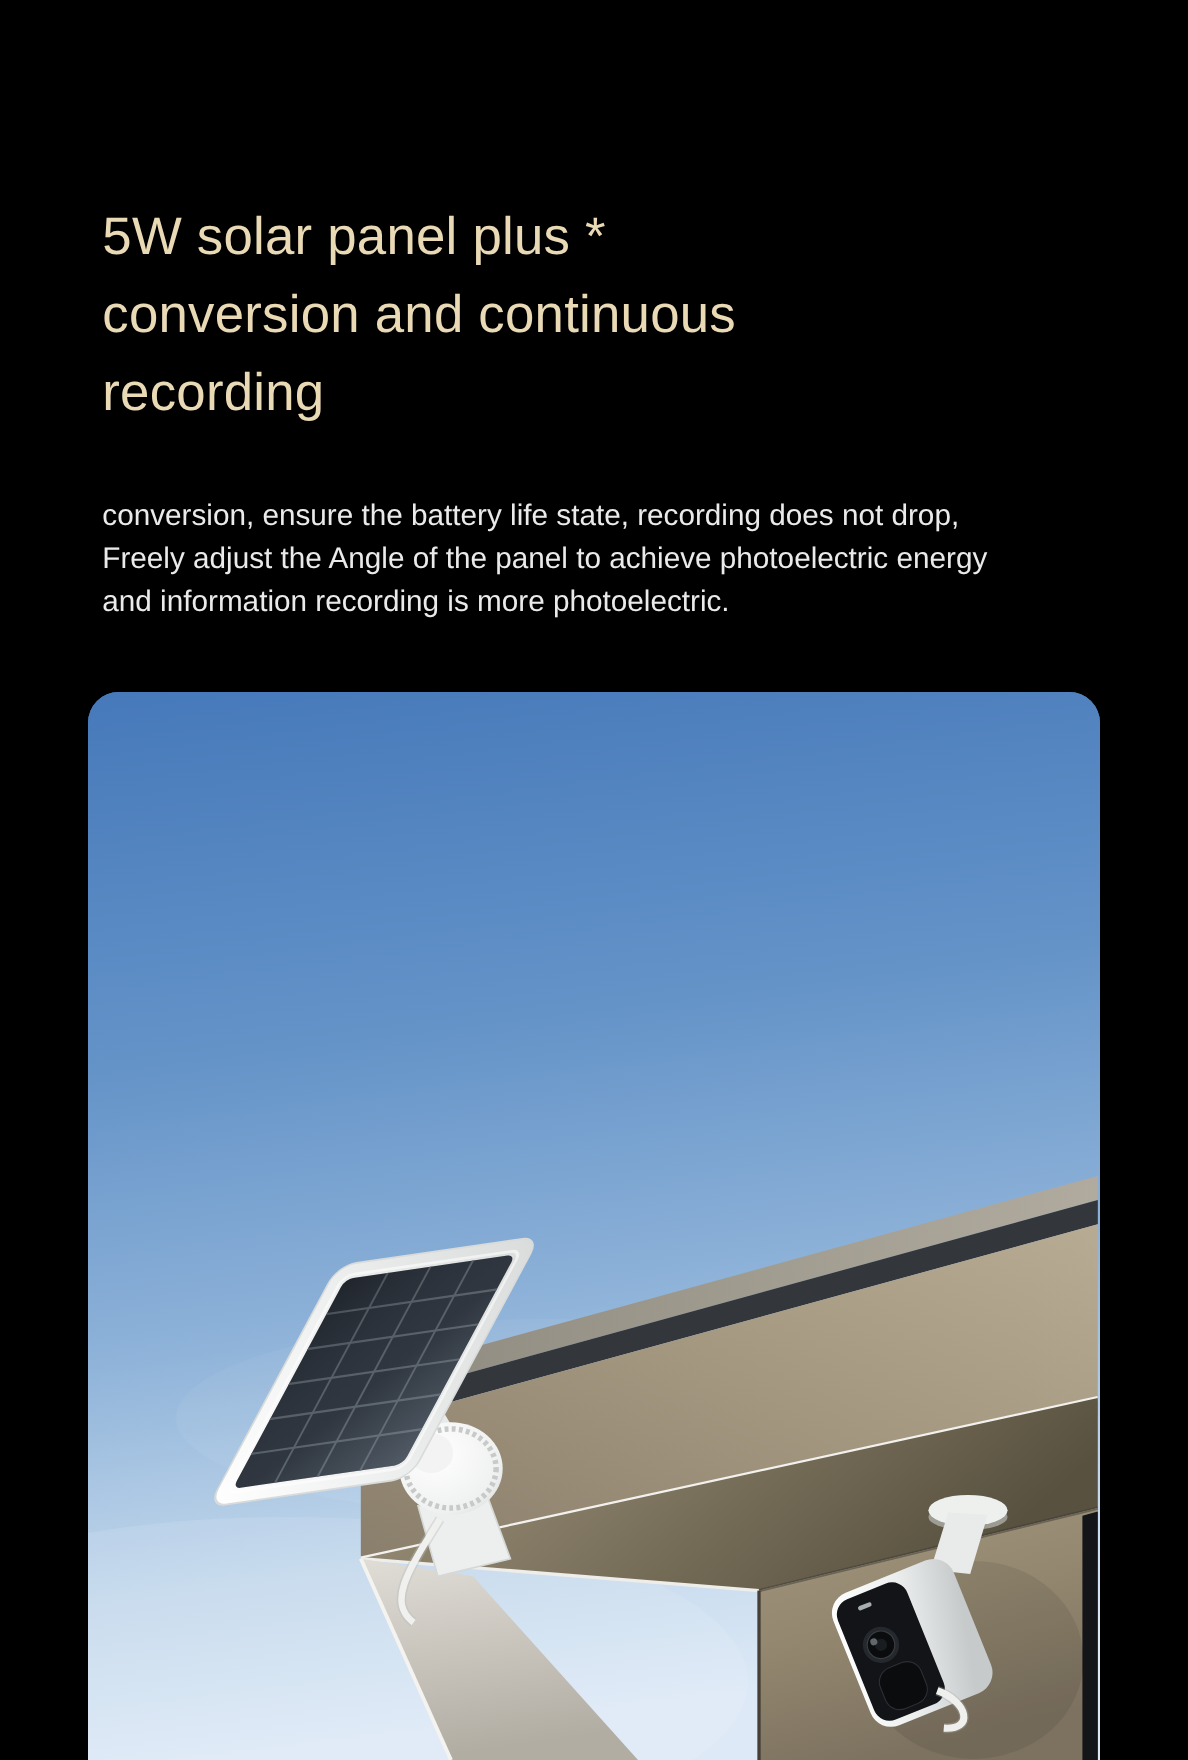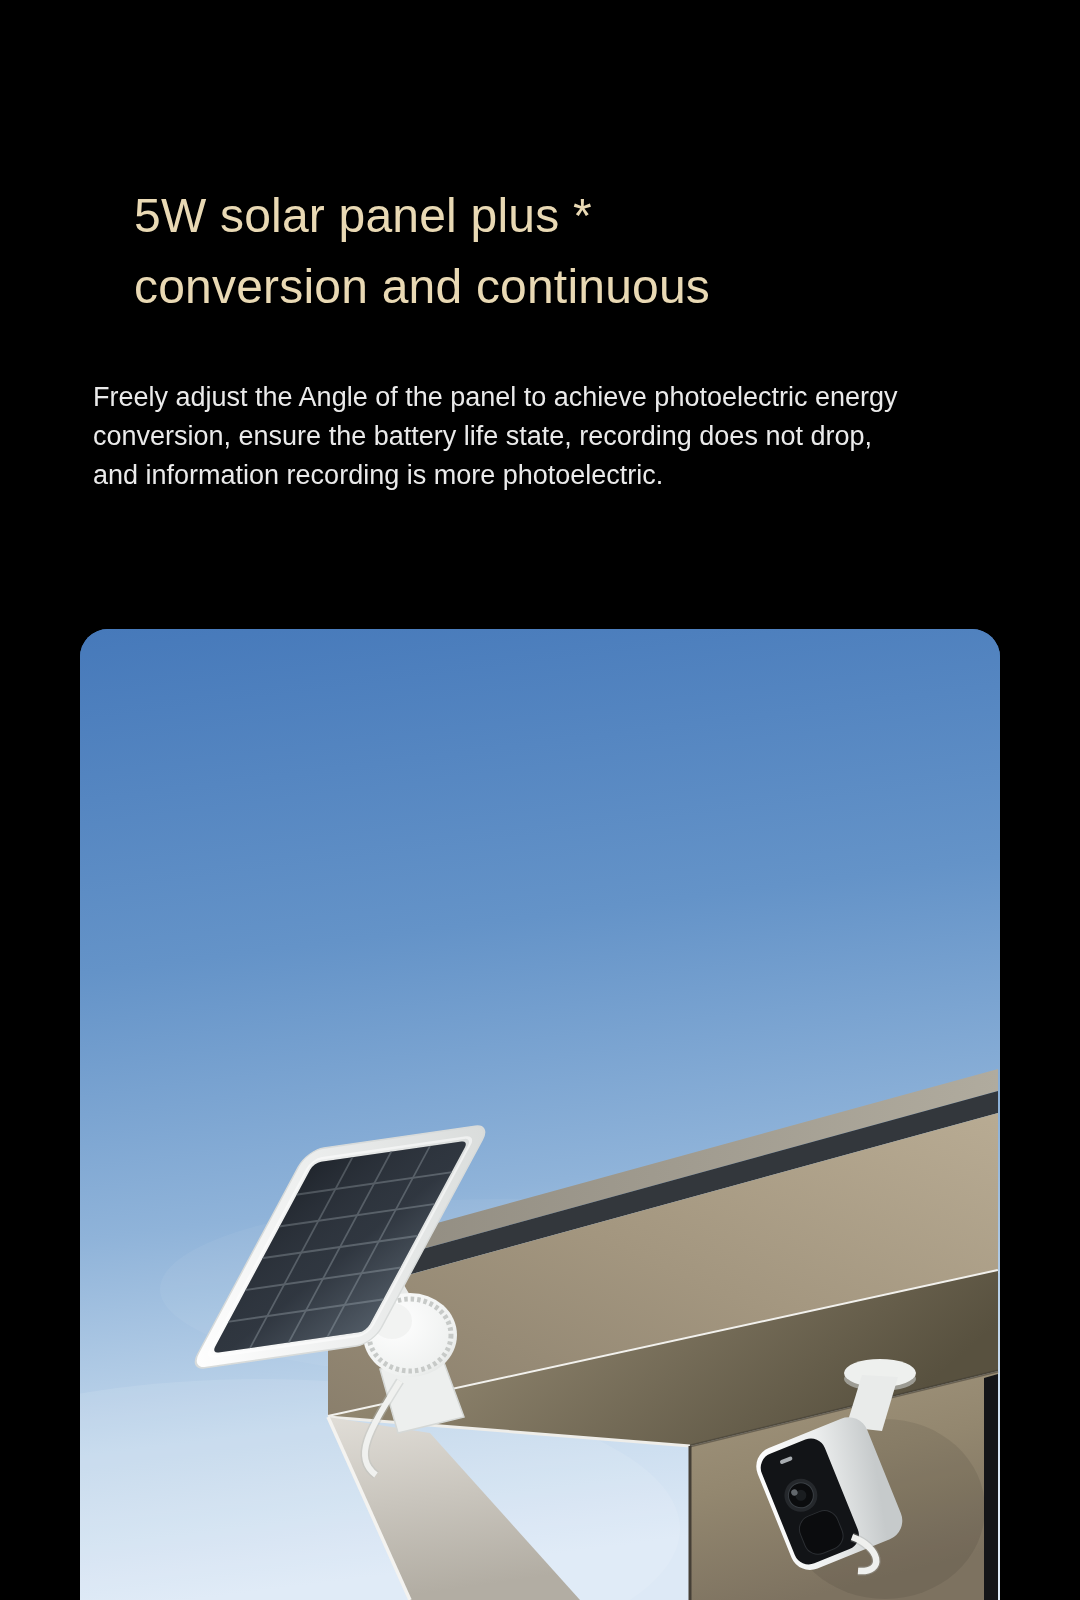--- a/index.html
+++ b/index.html
@@ -1,39 +1,40 @@
 <!DOCTYPE html>
 <html><head>
 <meta charset="utf-8">
 <style>
   html,body{margin:0;padding:0;background:#000;}
   .page{position:relative;width:1080px;height:1600px;background:#000;overflow:hidden;
         font-family:"Liberation Sans", sans-serif;}
   .copy{position:absolute;left:93px;top:148px;width:900px;}
-  .title{color:#e9d9b4;font-size:48px;line-height:71px;font-weight:400;letter-spacing:0.2px;margin-left:41px;}
+  .title{color:#e9d9b4;font-size:48px;line-height:71px;font-weight:400;letter-spacing:0.2px;}
   .title span{display:block;}
   .desc{margin-top:56px;color:#eaeaea;font-size:27px;line-height:39px;font-weight:400;}
   .desc span{display:block;}
   .hero{position:absolute;left:80px;top:629px;width:920px;height:971px;
         border-radius:28px 28px 0 0;overflow:hidden;background:#4679ba;}
   .hero svg{display:block;width:100%;height:100%;}
 </style>
 </head>
 <body>
 
 <div class="page">
 
   <div class="copy">
     <h1 class="title">
       <span>5W solar panel plus *</span>
       <span>conversion and continuous</span>
+      <span>recording</span>
     </h1>
     <p class="desc">
+      <span>conversion, ensure the battery life state, recording does not drop,</span>
       <span>Freely adjust the Angle of the panel to achieve photoelectric energy</span>
-      <span>conversion, ensure the battery life state, recording does not drop,</span>
       <span>and information recording is more photoelectric.</span>
     </p>
   </div>
 
   <div class="hero">
     <svg viewBox="0 0 920 971" preserveAspectRatio="none" aria-hidden="true">
       <defs>
         <linearGradient id="skyG" x1="0" y1="0" x2="0.12" y2="1">
           <stop offset="0" stop-color="#4679ba"></stop>
           <stop offset="0.35" stop-color="#6493c8"></stop>

